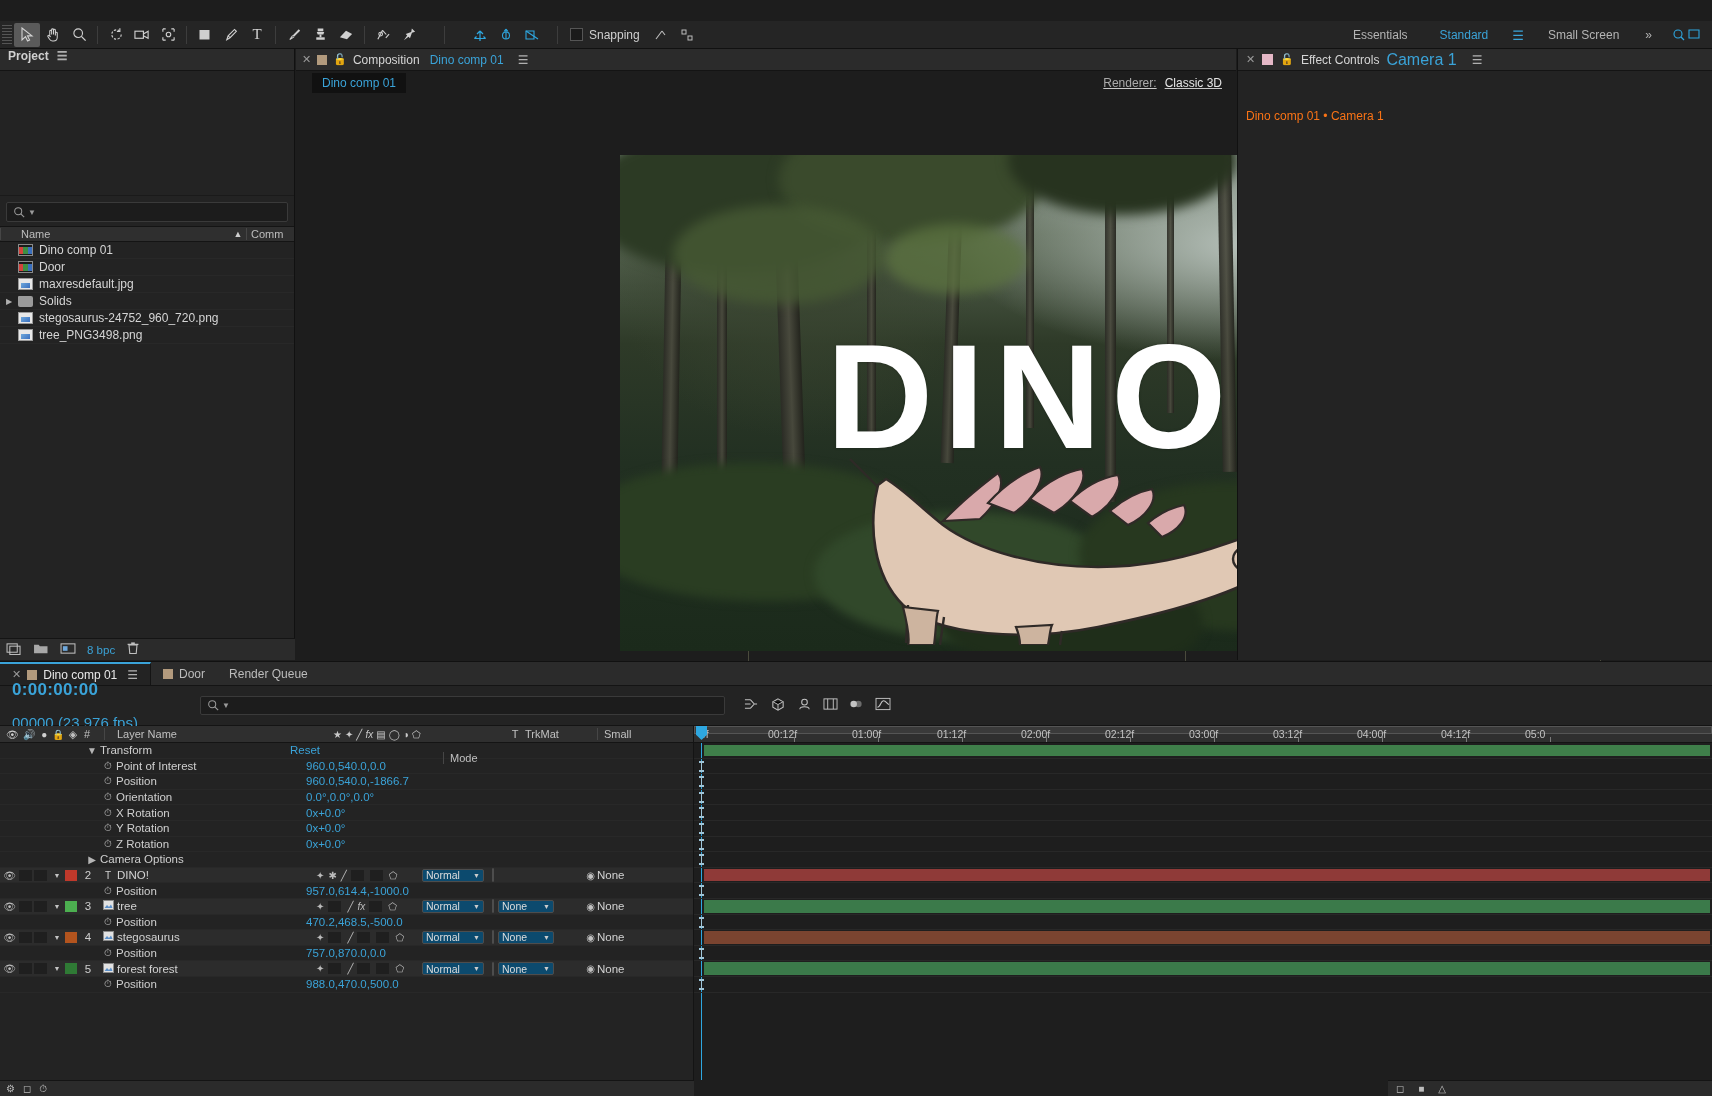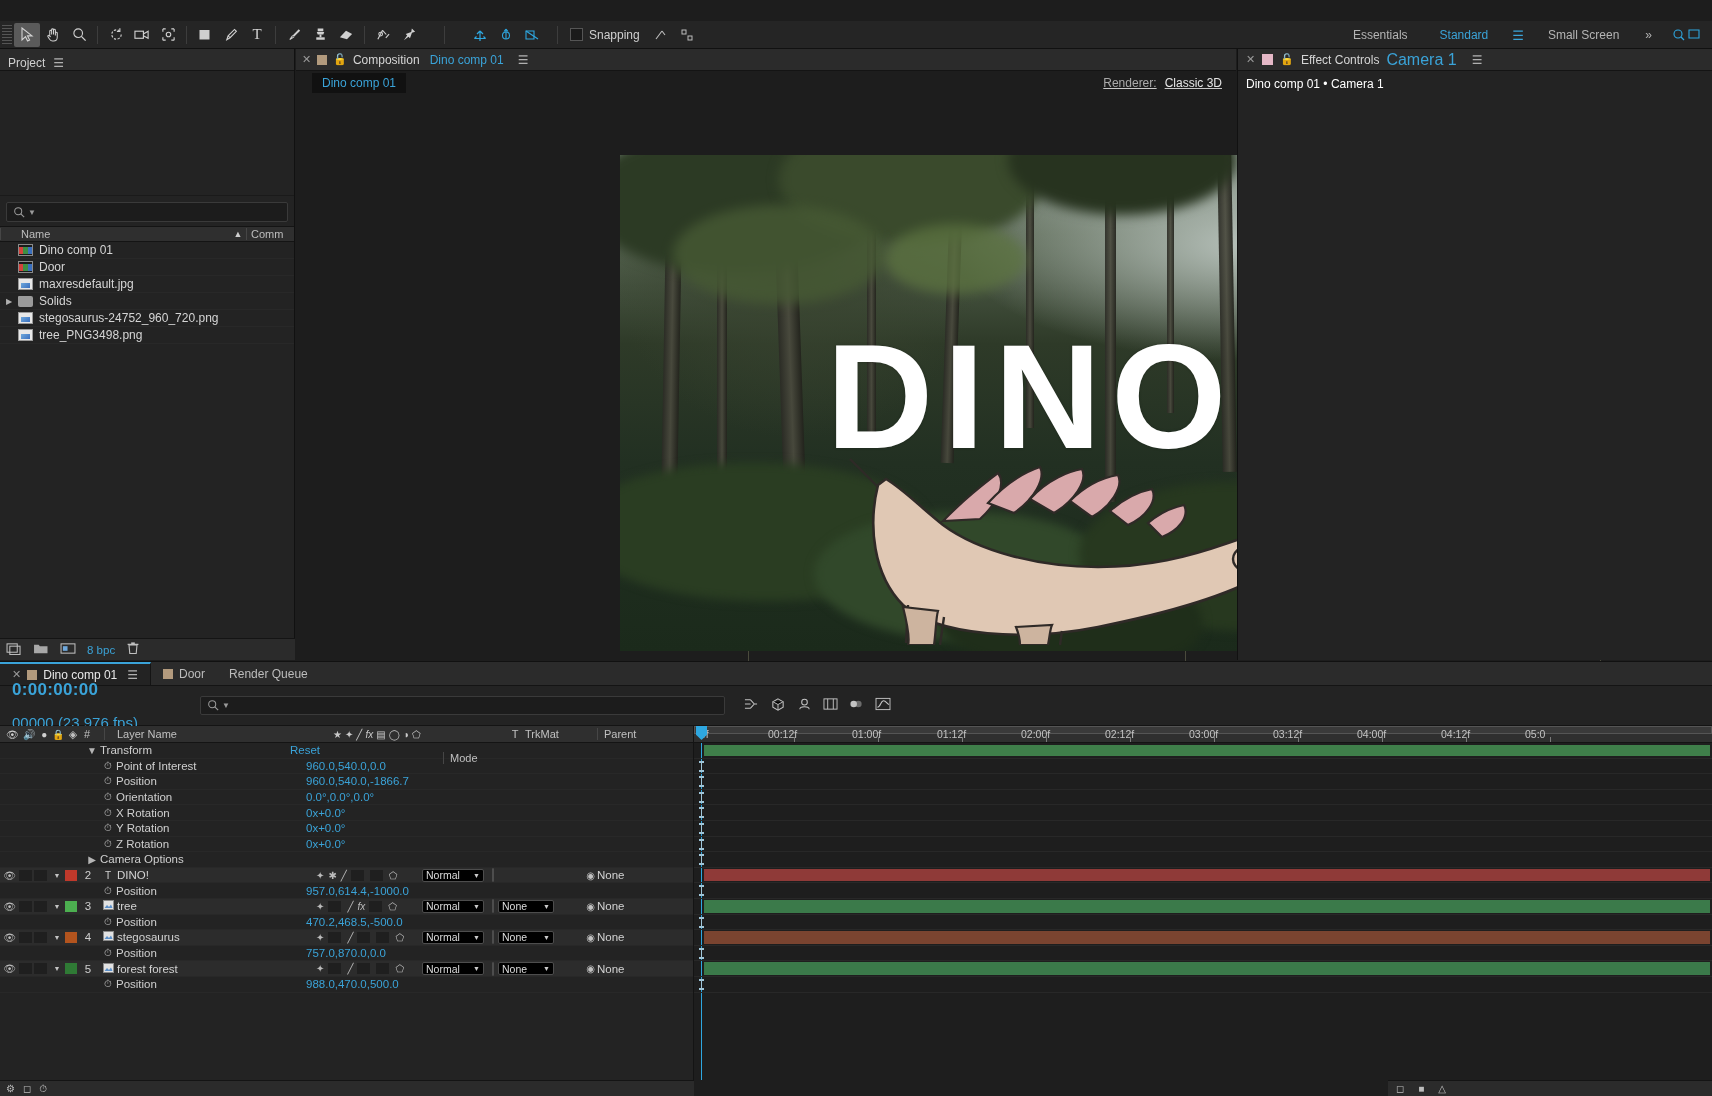--- a/index.html
+++ b/index.html
@@ -50,21 +50,21 @@
   .ws-tab.active { color:#3aa3d8; }
   .ws-menu { padding:0 8px; color:#3aa3d8; font-size:13px; }
   .chev { padding:0 10px; color:#b4b4b4; font-size:12px; }
 
   
   .project {
     position:absolute; left:0; top:49px; width:295px; height:611px;
     background:#232323; border-right:1px solid #111;
   }
   .panel-tabrow { height:22px; background:#2b2b2b; border-bottom:1px solid #141414;
-    display:flex; align-items:flex-end; padding-left:8px; }
+    display:flex; align-items:flex-start; padding-left:8px;font-weight:bold; }
   .panel-tabname { font-size:12px; color:#d0d0d0; }
   .panel-burger { margin-left:8px; color:#b0b0b0; font-size:12px; }
   .proj-preview { height:125px; background:#232323; border-bottom:1px solid #1a1a1a; }
   .proj-search { height:20px; margin:6px 6px 4px 6px; background:#1c1c1c; border:1px solid #3a3a3a;
     border-radius:2px; display:flex; align-items:center; padding-left:6px; color:#888; font-size:11px;}
   .proj-colhdr { height:16px; background:#2f2f2f; border-top:1px solid #141414; border-bottom:1px solid #141414;
     display:flex; align-items:center; font-size:11px; color:#bdbdbd; }
   .proj-colhdr .c-name { flex:1; padding-left:20px; border-left:1px solid #464646; }
   .proj-colhdr .c-sortarrow { width:16px; text-align:center; color:#cfcfcf; font-size:9px;}
   .proj-colhdr .c-comment { width:48px; padding-left:4px; border-left:1px solid #464646; }
@@ -137,21 +137,21 @@
   .ct-drop { color:#cfcfcf; font-size:8px; }
 
   
   .efx { position:absolute; left:1237px; top:49px; width:475px; height:611px; background:#232323;
          border-left:1px solid #111; }
   .efx-tabrow { height:22px; background:#2b2b2b; border-bottom:1px solid #141414;
     display:flex; align-items:center; padding-left:8px; gap:7px; }
   .efx-color { width:11px; height:11px; background:#e4b7c6; }
   .efx-label { font-size:12px; color:#d5d5d5; }
   .efx-name { font-size:16px; color:#3aa3d8; }
-  .efx-sub { padding:6px 0 0 8px; font-size:12px; color:#ffffff; }
+  .efx-sub { padding:6px 0 0 8px; font-size:12px; color:#f97316;margin-top:32px; }
 
   
   .timeline { position:absolute; left:0; top:661px; width:1712px; height:435px; background:#232323;
               border-top:1px solid #111; }
   .tl-tabrow { height:24px; background:#2b2b2b; border-bottom:1px solid #141414;
     display:flex; align-items:stretch; }
   .tl-tab { display:flex; align-items:center; gap:6px; padding:0 12px; font-size:12px; color:#bcbcbc; }
   .tl-tab.active { background:#232323; color:#e8e8e8; border-top:2px solid #3aa3d8;
      border-right:1px solid #141414; }
   .tl-tab .sq { width:10px; height:10px; background:#b29a7d; }
@@ -196,21 +196,21 @@
 
   .prow { height:15.6px; display:flex; align-items:center; font-size:11.5px;
           border-bottom:1px solid #282828; color:#cfcfcf; }
   .prow .indent { width:100px; }
   .prow .stop { width:16px; text-align:center; color:#b5b5b5; font-size:10px; }
   .prow .pname { width:190px; }
   .prow .pval { color:#3aa3d8; }
   .prow .pval.reset { color:#3aa3d8; }
 
   .mini-sel { display:inline-flex; align-items:center; justify-content:space-between;
-    width:62px; height:13px; background:#000000; border:1px solid #4d4d4d; border-radius:2px;
+    width:62px; height:13px; background:#0c4a6e; border:1px solid #4d4d4d; border-radius:2px;
     padding:0 3px; font-size:10.5px; color:#ddd; }
   .mini-sel .ar { font-size:7px; color:#ccc; }
   .mini-blank { width:26px; height:13px; background:#3a3a3a; border:1px solid #4d4d4d; border-radius:2px; }
   .par-pick { width:13px; text-align:center; color:#c0c0c0; font-size:10px; }
 
   
   .ruler { height:17px; background:#2f2f2f; border-bottom:1px solid #141414; position:relative; }
   .rl-tick { position:absolute; top:2px; font-size:10.5px; color:#c3c3c3; }
   .rl-mark { position:absolute; bottom:0; width:1px; height:5px; background:#7a7a7a; }
   .workarea { position:absolute; left:0; top:0; height:8px; right:0; background:#3a3a3a; border:1px solid #555;}
@@ -729,21 +729,21 @@
             <span>╱</span>
             <span style="font-style:italic">fx</span>
             <span>▤</span>
             <span>◯</span>
             <span>◑</span>
             <span>⬠</span>
           </span>
           <span class="ch-mode">Mode</span>
           <span class="ch-t">T</span>
           <span class="ch-trk">TrkMat</span>
-          <span class="ch-parent">Parent</span>
+          <span class="ch-parent">Small</span>
         </div>
 
         <div class="prow">
           <span class="indent" style="width:84px"></span>
           <span class="stop">▼</span>
           <span class="pname">Transform</span>
           <span class="pval reset">Reset</span>
         </div>
         <div class="prow">
           <span class="indent"></span>

